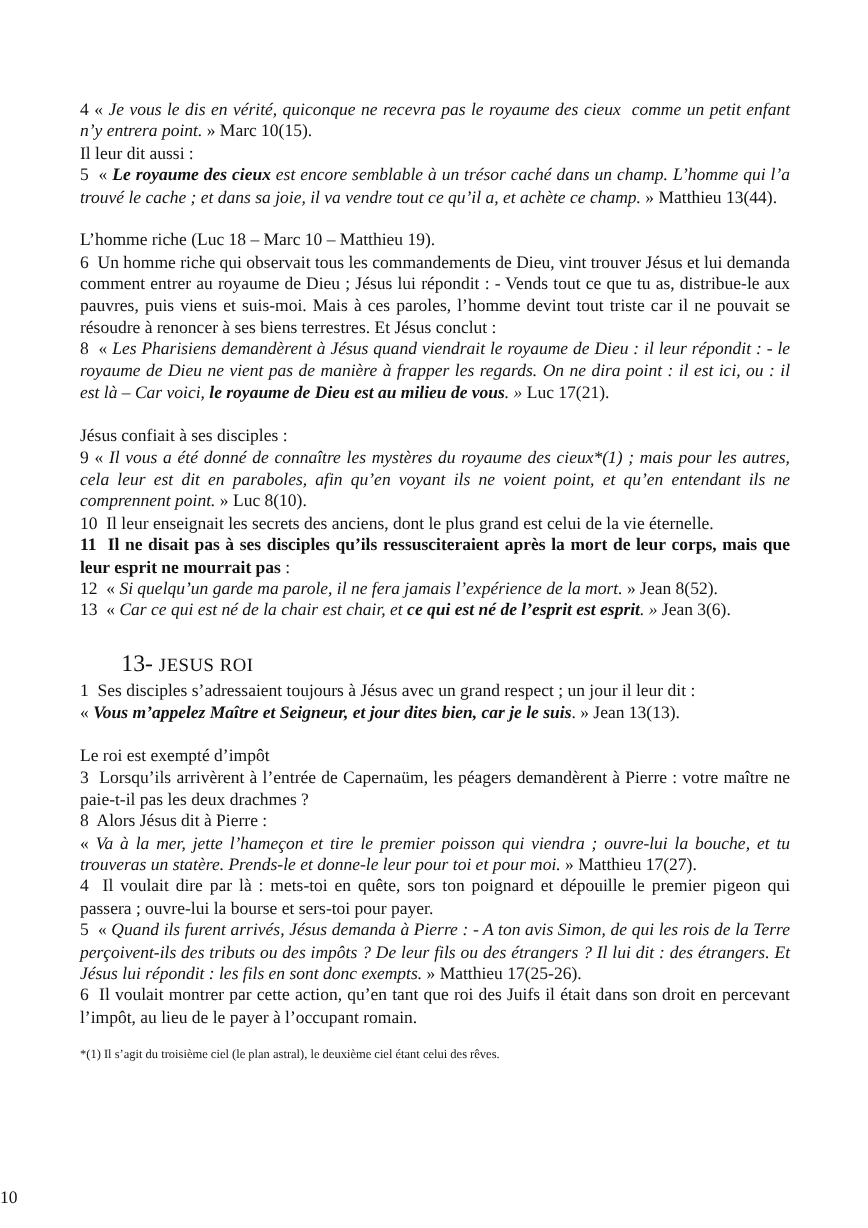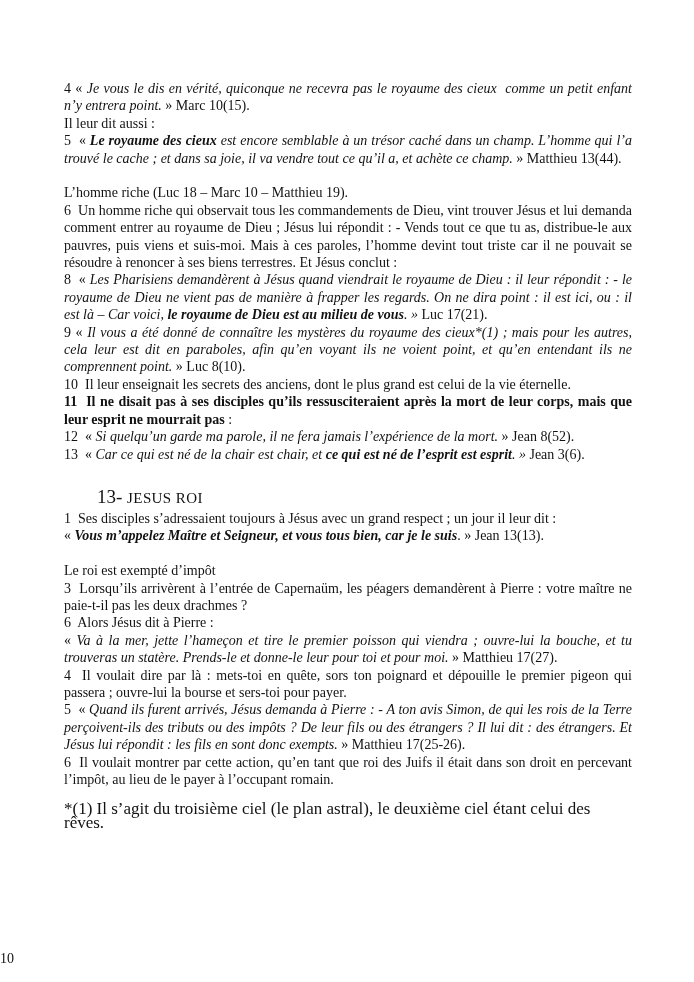--- a/index.html
+++ b/index.html
@@ -37,21 +37,21 @@
   .para.heading {
     text-align: left;
     margin-top: 23px;
     line-height: 22px;
   }
   .run.heading-number { font-size: 19px; margin-left: 33px; }
   .run.heading-title { font-size: 15px; letter-spacing: 0.4px; }
   .para.footnote {
     margin-top: 14px;
     text-align: left;
-    font-size: 17px;
+    font-size: 10px;
     line-height: 14px;
   }
   .run.footnote { font-style: normal; }
   .page-number {
     position: absolute;
     left: 0;
     top: 950px;
     width: 694px;
     text-align: left;
     font-size: 14px;
@@ -61,31 +61,32 @@
 <body>
 
 <div class="page">
   <div id="doc-body">
       <p class="para body"><span class="run normal">4 « </span><span class="run italic">Je vous le dis en vérité, quiconque ne recevra pas le royaume des cieux  comme un petit enfant n’y entrera point.</span><span class="run normal"> » Marc 10(15).</span></p>
       <p class="para body"><span class="run normal">Il leur dit aussi :</span></p>
       <p class="para body"><span class="run normal">5  « </span><span class="run bold-italic">Le royaume des cieux</span><span class="run italic"> est encore semblable à un trésor caché dans un champ. L’homme qui l’a trouvé le cache ; et dans sa joie, il va vendre tout ce qu’il a, et achète ce champ.</span><span class="run normal"> » Matthieu 13(44).</span></p>
       <p class="para body space1"><span class="run normal">L’homme riche (Luc 18 – Marc 10 – Matthieu 19).</span></p>
       <p class="para body"><span class="run normal">6  Un homme riche qui observait tous les commandements de Dieu, vint trouver Jésus et lui demanda comment entrer au royaume de Dieu ; Jésus lui répondit : - Vends tout ce que tu as, distribue-le aux pauvres, puis viens et suis-moi. Mais à ces paroles, l’homme devint tout triste car il ne pouvait se résoudre à renoncer à ses biens terrestres. Et Jésus conclut :</span></p>
       <p class="para body"><span class="run normal">8  « </span><span class="run italic">Les Pharisiens demandèrent à Jésus quand viendrait le royaume de Dieu : il leur répondit : - le royaume de Dieu ne vient pas de manière à frapper les regards. On ne dira point : il est ici, ou : il est là – Car voici, </span><span class="run bold-italic">le royaume de Dieu est au milieu de vous</span><span class="run italic">. »</span><span class="run normal"> Luc 17(21).</span></p>
+      <p class="para body space1"><span class="run normal">Jésus confiait à ses disciples :</span></p>
       <p class="para body"><span class="run normal">9 « </span><span class="run italic">Il vous a été donné de connaître les mystères du royaume des cieux*(1) ; mais pour les autres, cela leur est dit en paraboles, afin qu’en voyant ils ne voient point, et qu’en entendant ils ne comprennent point.</span><span class="run normal"> » Luc 8(10).</span></p>
       <p class="para body"><span class="run normal">10  Il leur enseignait les secrets des anciens, dont le plus grand est celui de la vie éternelle.</span></p>
       <p class="para body"><span class="run bold">11  Il ne disait pas à ses disciples qu’ils ressusciteraient après la mort de leur corps, mais que leur esprit ne mourrait pas</span><span class="run normal"> :</span></p>
       <p class="para body"><span class="run normal">12  « </span><span class="run italic">Si quelqu’un garde ma parole, il ne fera jamais l’expérience de la mort.</span><span class="run normal"> » Jean 8(52).</span></p>
       <p class="para body"><span class="run normal">13  « </span><span class="run italic">Car ce qui est né de la chair est chair, et </span><span class="run bold-italic">ce qui est né de l’esprit est esprit</span><span class="run italic">. »</span><span class="run normal"> Jean 3(6).</span></p>
       <p class="para heading"><span class="run heading-number">13- </span><span class="run heading-title">JESUS ROI</span></p>
       <p class="para body"><span class="run normal">1  Ses disciples s’adressaient toujours à Jésus avec un grand respect ; un jour il leur dit :</span></p>
-      <p class="para body"><span class="run normal">« </span><span class="run bold-italic">Vous m’appelez Maître et Seigneur, et vous tous bien, car je le suis</span><span class="run normal">. » Jean 13(13).</span></p>
+      <p class="para body"><span class="run normal">« </span><span class="run bold-italic">Vous m’appelez Maître et Seigneur, et jour dites bien, car je le suis</span><span class="run normal">. » Jean 13(13).</span></p>
       <p class="para body space1"><span class="run normal">Le roi est exempté d’impôt</span></p>
       <p class="para body"><span class="run normal">3  Lorsqu’ils arrivèrent à l’entrée de Capernaüm, les péagers demandèrent à Pierre : votre maître ne paie-t-il pas les deux drachmes ?</span></p>
-      <p class="para body"><span class="run normal">6  Alors Jésus dit à Pierre :</span></p>
+      <p class="para body"><span class="run normal">8  Alors Jésus dit à Pierre :</span></p>
       <p class="para body"><span class="run normal">« </span><span class="run italic">Va à la mer, jette l’hameçon et tire le premier poisson qui viendra ; ouvre-lui la bouche, et tu trouveras un statère. Prends-le et donne-le leur pour toi et pour moi.</span><span class="run normal"> » Matthieu 17(27).</span></p>
       <p class="para body"><span class="run normal">4  Il voulait dire par là : mets-toi en quête, sors ton poignard et dépouille le premier pigeon qui passera ; ouvre-lui la bourse et sers-toi pour payer.</span></p>
       <p class="para body"><span class="run normal">5  « </span><span class="run italic">Quand ils furent arrivés, Jésus demanda à Pierre : - A ton avis Simon, de qui les rois de la Terre perçoivent-ils des tributs ou des impôts ? De leur fils ou des étrangers ? Il lui dit : des étrangers. Et Jésus lui répondit : les fils en sont donc exempts.</span><span class="run normal"> » Matthieu 17(25-26).</span></p>
       <p class="para body"><span class="run normal">6  Il voulait montrer par cette action, qu’en tant que roi des Juifs il était dans son droit en percevant l’impôt, au lieu de le payer à l’occupant romain.</span></p>
       <p class="para footnote"><span class="run footnote">*(1) Il s’agit du troisième ciel (le plan astral), le deuxième ciel étant celui des rêves.</span></p>
     </div>
   <div class="page-number">10</div>
 </div>
 
 </body></html>

